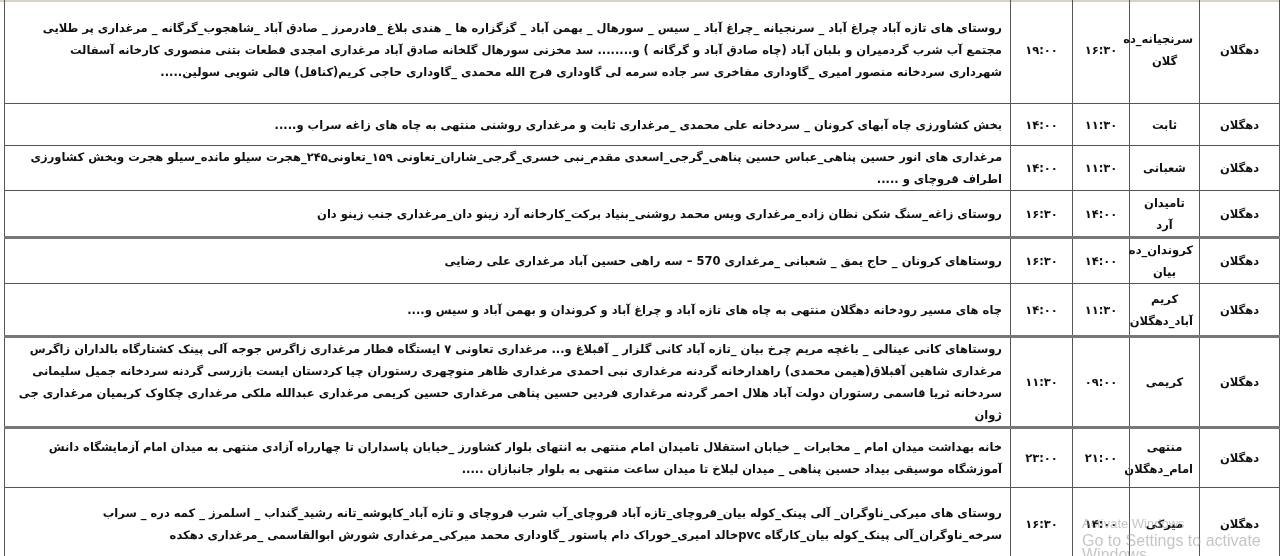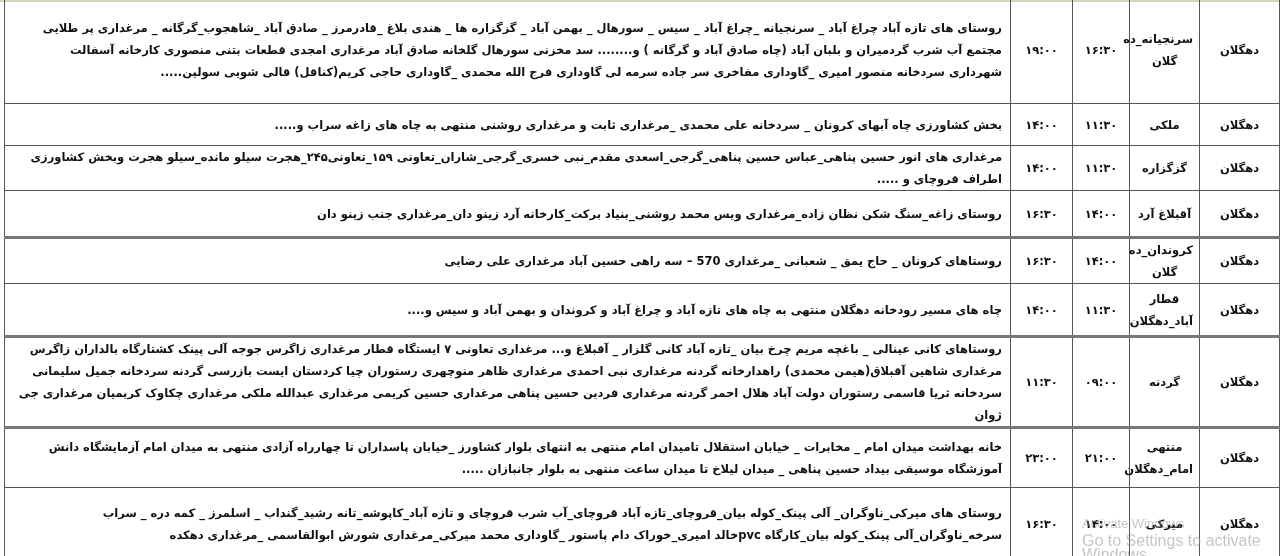--- a/index.html
+++ b/index.html
@@ -28,56 +28,56 @@
     <tbody>
       <tr style="height:107px;">
         <td class="city">دهگلان</td>
         <td class="feeder">سرنجیانه_ده گلان</td>
         <td class="start time">۱۶:۳۰</td>
         <td class="end time">۱۹:۰۰</td>
         <td class="areas">روستای های تازه آباد چراغ آباد _ سرنجیانه _چراغ آباد _ سیس _ سورهال _ بهمن آباد _ گزگزاره ها _ هندی بلاغ _قادرمرز _ صادق آباد _شاهجوب_گرگانه _ مرغداری پر طلایی مجتمع آب شرب گردمیران و بلبان آباد (چاه صادق آباد و گرگانه ) و........ سد مخزنی سورهال گلخانه صادق آباد مرغداری امجدی قطعات بتنی منصوری کارخانه آسفالت شهرداری سردخانه منصور امیری _گاوداری مفاخری سر جاده سرمه لی گاوداری فرج الله محمدی _گاوداری حاجی کریم(کناقل) قالی شویی سولین.....</td>
       </tr>
       <tr style="height:42px;">
         <td class="city">دهگلان</td>
-        <td class="feeder">ملکی</td>
+        <td class="feeder">ثابت</td>
         <td class="start time">۱۱:۳۰</td>
         <td class="end time">۱۴:۰۰</td>
         <td class="areas">بخش کشاورزی چاه آبهای کرونان _ سردخانه علی محمدی _مرغداری ثابت و مرغداری روشنی منتهی به چاه های زاغه سراب و.....</td>
       </tr>
       <tr style="height:45px;">
         <td class="city">دهگلان</td>
-        <td class="feeder">گزگزاره</td>
+        <td class="feeder">شعبانی</td>
         <td class="start time">۱۱:۳۰</td>
         <td class="end time">۱۴:۰۰</td>
         <td class="areas">مرغداری های انور حسین پناهی_عباس حسین پناهی_گرجی_اسعدی مقدم_نبی خسری_گرجی_شاران_تعاونی ۱۵۹_تعاونی۲۴۵_هجرت سیلو مانده_سیلو هجرت وبخش کشاورزی اطراف قروچای و .....</td>
       </tr>
       <tr class="thick" style="height:47px;">
         <td class="city">دهگلان</td>
-        <td class="feeder">آقبلاغ آرد</td>
+        <td class="feeder">تامیدان آرد</td>
         <td class="start time">۱۴:۰۰</td>
         <td class="end time">۱۶:۳۰</td>
         <td class="areas">روستای زاغه_سنگ شکن نظان زاده_مرغداری ویس محمد روشنی_بنیاد برکت_کارخانه آرد زینو دان_مرغداری جنب زینو دان</td>
       </tr>
       <tr style="height:46px;">
         <td class="city">دهگلان</td>
-        <td class="feeder">کروندان_ده گلان</td>
+        <td class="feeder">کروندان_ده بیان</td>
         <td class="start time">۱۴:۰۰</td>
         <td class="end time">۱۶:۳۰</td>
         <td class="areas">روستاهای کرونان _ حاج یمق _ شعبانی _مرغداری 570 – سه راهی حسین آباد مرغداری علی رضایی</td>
       </tr>
       <tr class="thick" style="height:53px;">
         <td class="city">دهگلان</td>
-        <td class="feeder">قطار آباد_دهگلان</td>
+        <td class="feeder">کریم آباد_دهگلان</td>
         <td class="start time">۱۱:۳۰</td>
         <td class="end time">۱۴:۰۰</td>
         <td class="areas">چاه های مسیر رودخانه دهگلان منتهی به چاه های تازه آباد و چراغ آباد و کروندان و بهمن آباد و سیس و....</td>
       </tr>
       <tr class="thick" style="height:86px;">
         <td class="city">دهگلان</td>
-        <td class="feeder">گردنه</td>
+        <td class="feeder">کریمی</td>
         <td class="start time">۰۹:۰۰</td>
         <td class="end time">۱۱:۳۰</td>
         <td class="areas">روستاهای کانی عینالی _ باغچه مریم چرخ بیان _تازه آباد کانی گلزار _ آقبلاغ و... مرغداری تعاونی ۷ ایستگاه قطار مرغداری زاگرس جوجه آلی پینک کشتارگاه بالداران زاگرس مرغداری شاهین آقبلاق(هیمن محمدی) راهدارخانه گردنه مرغداری نبی احمدی مرغداری ظاهر منوچهری رستوران چیا کردستان ایست بازرسی گردنه سردخانه جمیل سلیمانی سردخانه ثریا قاسمی رستوران دولت آباد هلال احمر گردنه مرغداری فردین حسین پناهی مرغداری حسین کریمی مرغداری عبدالله ملکی مرغداری چکاوک کریمیان مرغداری جی ژوان</td>
       </tr>
       <tr style="height:60px;">
         <td class="city">دهگلان</td>
         <td class="feeder">منتهی امام_دهگلان</td>
         <td class="start time">۲۱:۰۰</td>
         <td class="end time">۲۳:۰۰</td>
         <td class="areas">خانه بهداشت میدان امام _ مخابرات _ خیابان استقلال تامیدان امام منتهی به انتهای بلوار کشاورز _خیابان پاسداران تا چهارراه آزادی منتهی به میدان امام آزمایشگاه دانش آموزشگاه موسیقی بیداد حسین پناهی _ میدان لیلاخ تا میدان ساعت منتهی به بلوار جانبازان .....</td>

